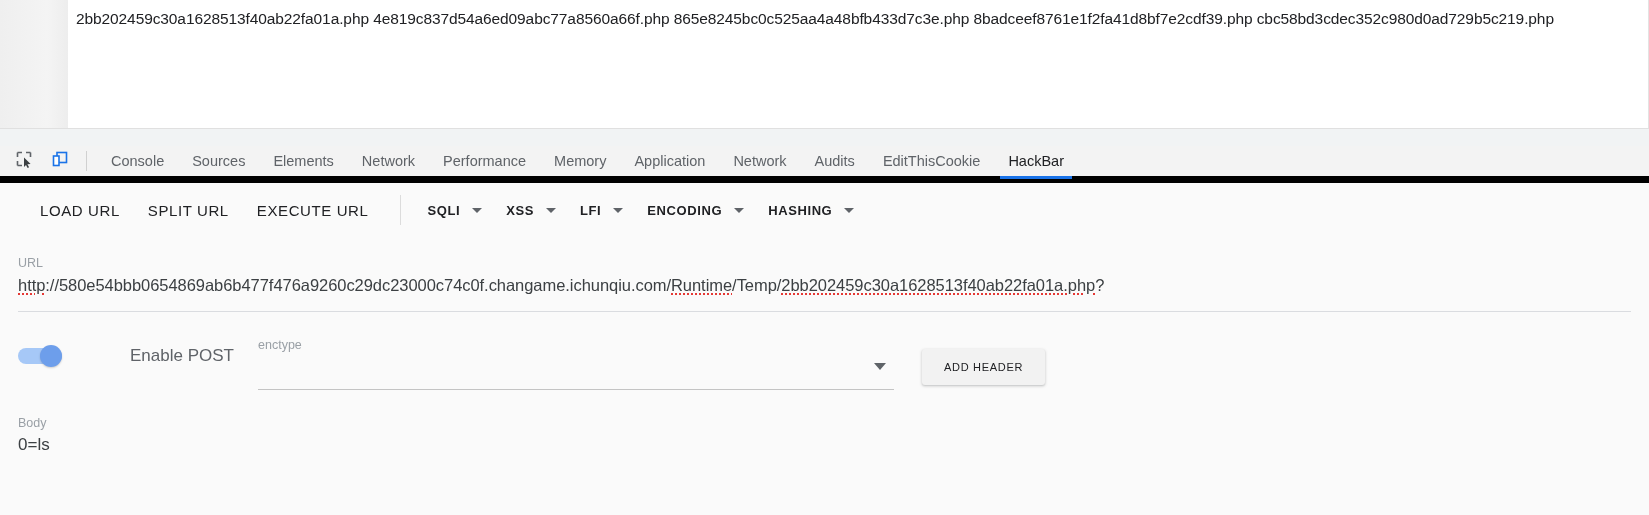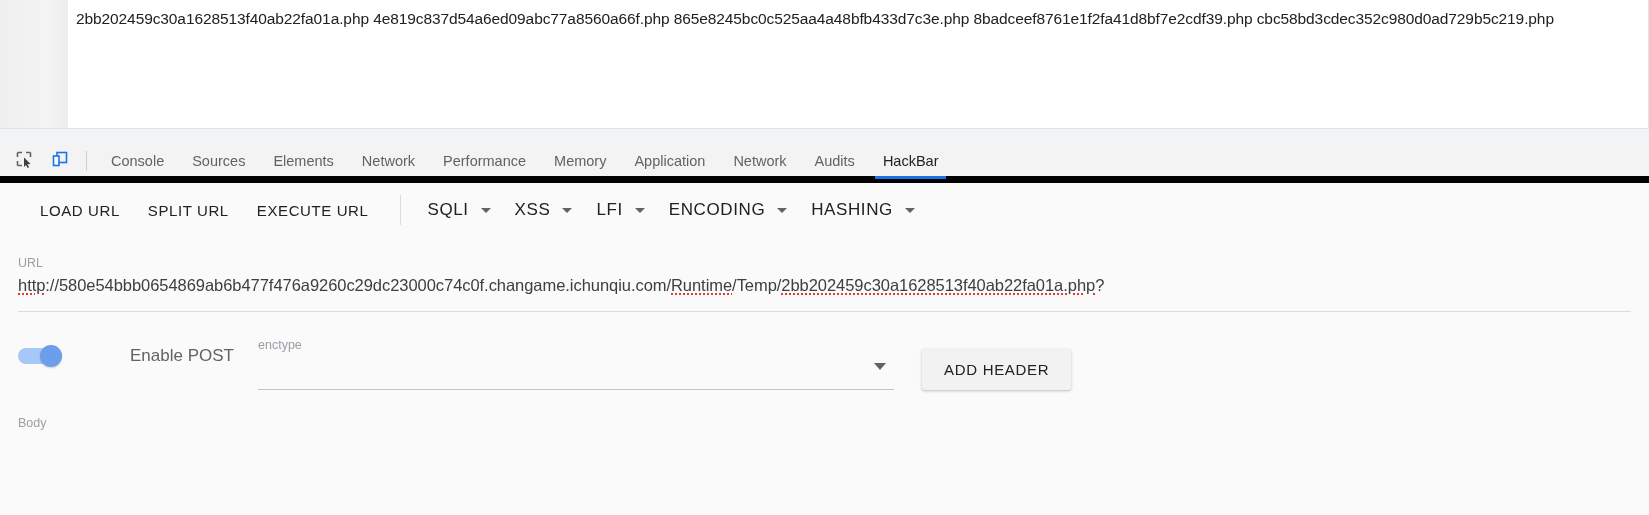--- a/index.html
+++ b/index.html
@@ -100,21 +100,21 @@
   }
   .hb-btn:first-child { margin-left: 26px; }
   .hb-toolbar-divider {
     width: 1px; height: 30px; background: #dcdcdc; margin: 0 14px 0 18px;
   }
   .hb-menu {
     display: flex; align-items: center; gap: 12px;
     padding: 8px 12px; cursor: pointer; white-space: nowrap;
   }
   .hb-menu .lbl {
-    font-size: 17px; font-weight: 400; letter-spacing: 0.6px;
+    font-size: 13px; font-weight: 700; letter-spacing: 0.6px;
     color: #202124; text-transform: uppercase;
   }
   .caret {
     width: 0; height: 0;
     border-left: 5px solid transparent;
     border-right: 5px solid transparent;
     border-top: 5px solid #5f6368;
   }
 
   
@@ -183,21 +183,21 @@
     border-top: 7px solid #5f6368;
     cursor: pointer;
   }
 
   .add-header-btn {
     position: absolute; left: 922px; top: 18px;
     padding: 12px 22px;
     background: #f2f2f2;
     border-radius: 3px;
     box-shadow: 0 1px 2px rgba(60,64,67,.22), 0 1px 3px 1px rgba(60,64,67,.08);
-    font-size: 15px; font-weight: 500; letter-spacing: 0.7px;
+    font-size: 11px; font-weight: 500; letter-spacing: 0.7px;
     color: #202124; text-transform: uppercase; cursor: pointer;
     white-space: nowrap;
   }
 
   
   .hb-field-body {
     position: absolute; left: 18px; top: 232px; width: 1613px;
   }
   .field-value-body {
     font-size: 17px; color: #3c4043; line-height: 28px;
@@ -246,20 +246,21 @@
 
     <div class="tab-item">Console</div>
     <div class="tab-item">Sources</div>
     <div class="tab-item">Elements</div>
     <div class="tab-item">Network</div>
     <div class="tab-item">Performance</div>
     <div class="tab-item">Memory</div>
     <div class="tab-item">Application</div>
     <div class="tab-item">Network</div>
     <div class="tab-item">Audits</div>
+    <div class="tab-item">EditThisCookie</div>
     <div class="tab-item active">HackBar</div>
   </div>
 
   <div class="hackbar-panel">
 
     <div class="hb-toolbar">
       <div class="hb-btn">LOAD URL</div>
       <div class="hb-btn">SPLIT URL</div>
       <div class="hb-btn">EXECUTE URL</div>
 
@@ -307,16 +308,17 @@
         <div class="field-caption">enctype</div>
         <div class="select-underline"></div>
         <span class="select-caret"></span>
       </div>
 
       <div class="add-header-btn">ADD HEADER</div>
     </div>
 
     <div class="hb-field-body">
       <div class="field-caption">Body</div>
+      <div class="field-value-body">0=ls</div>
     </div>
 
   </div>
 </div>
 
 </body></html>

